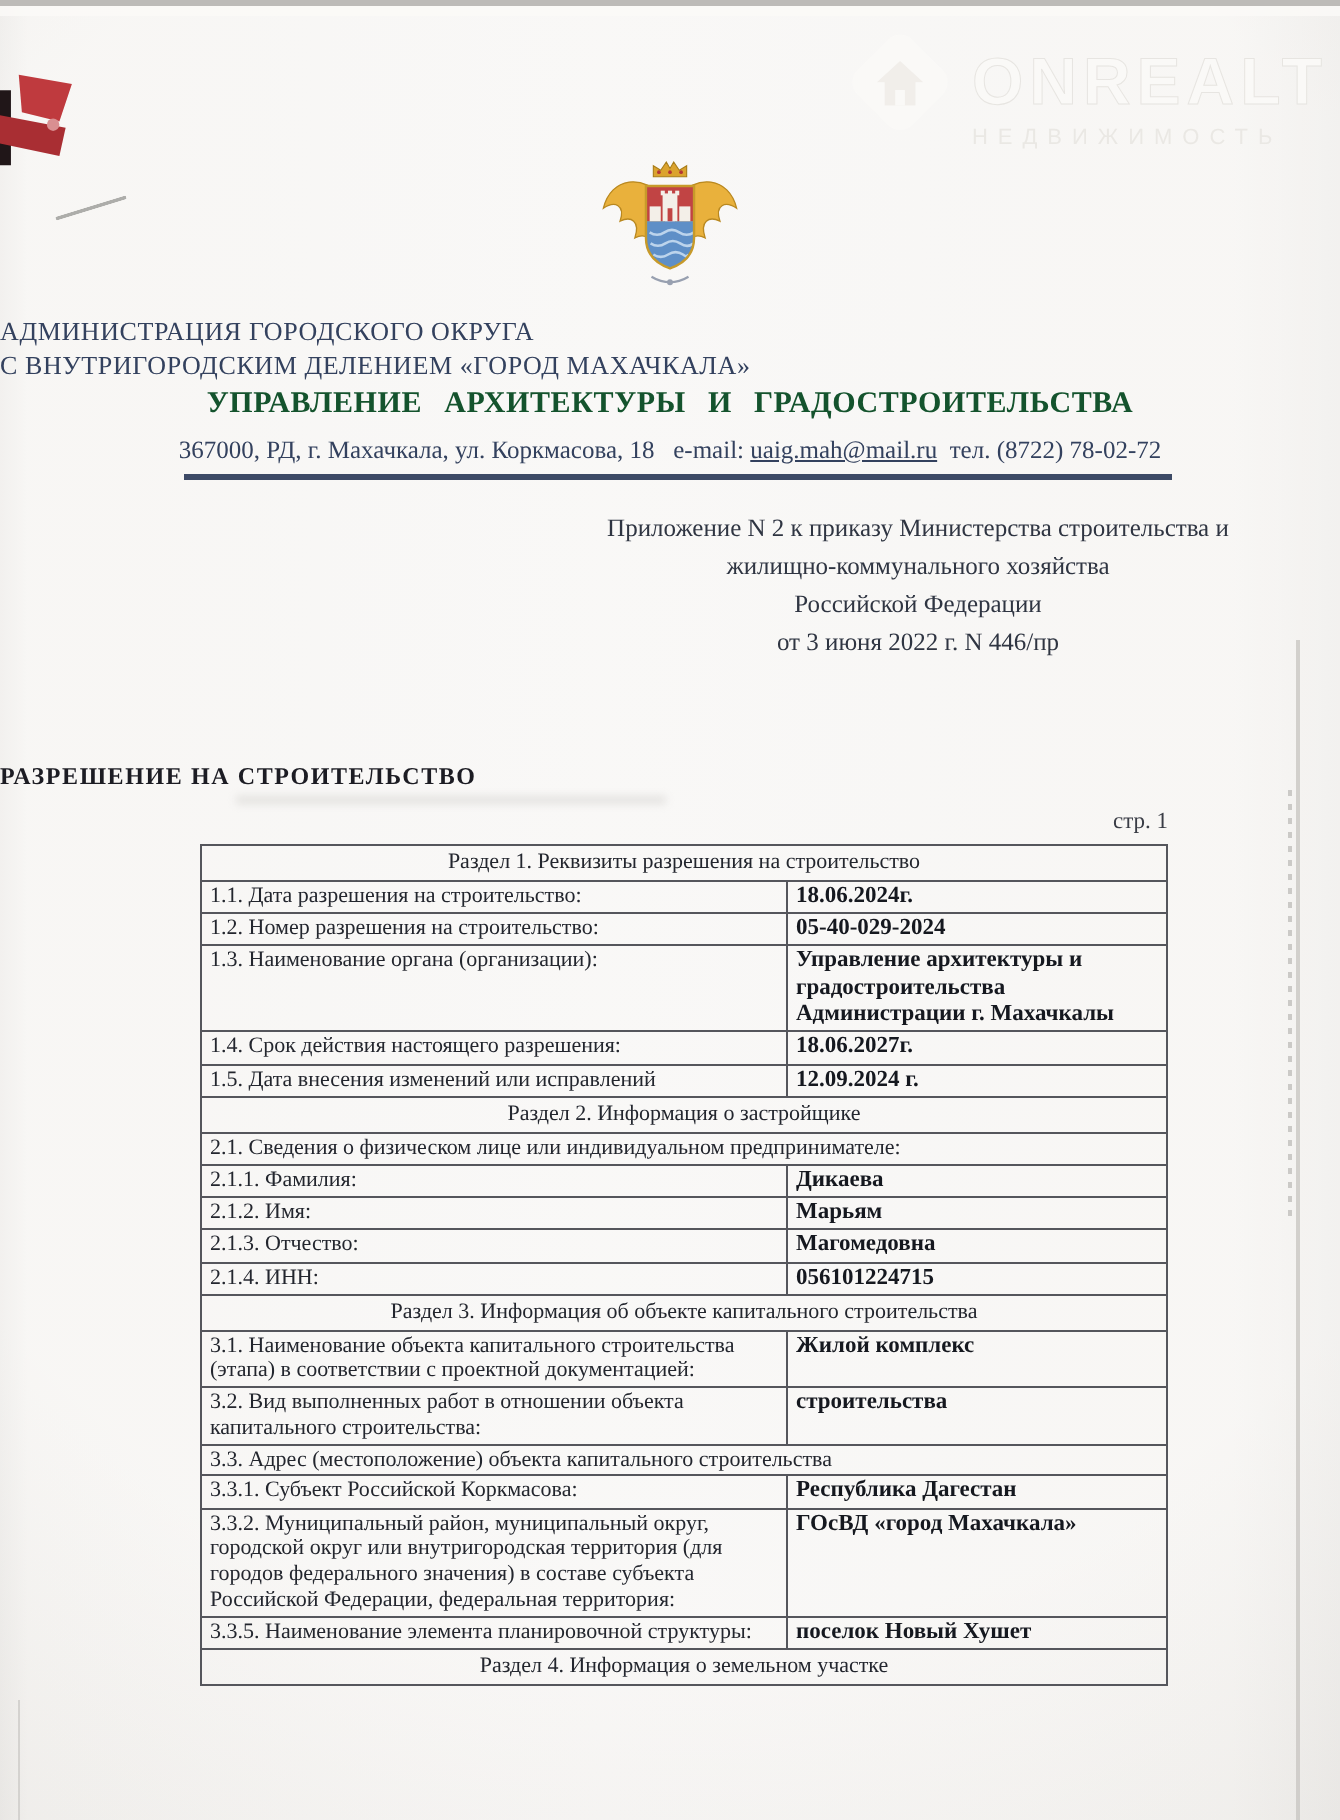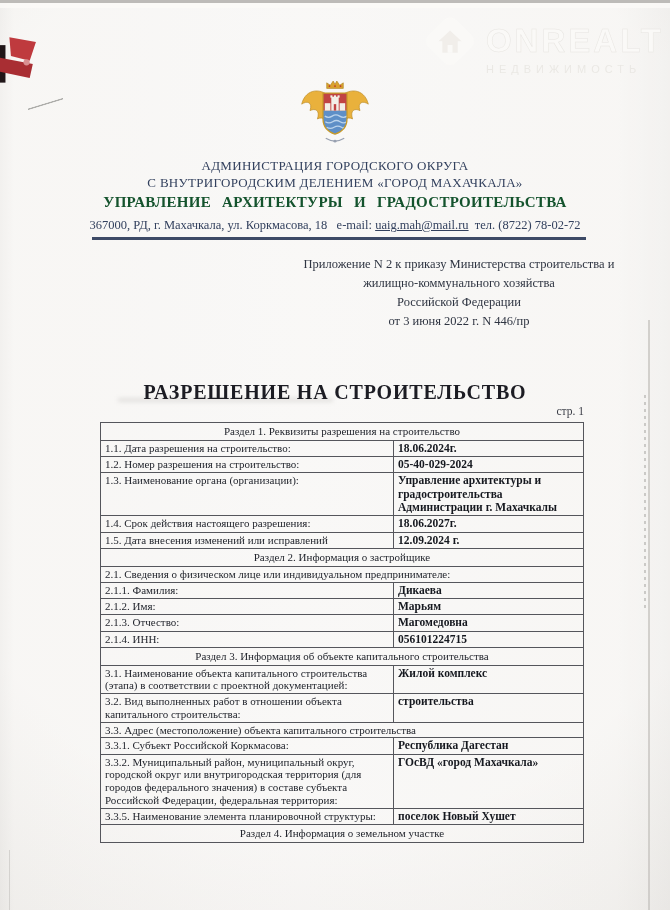--- a/index.html
+++ b/index.html
@@ -42,36 +42,36 @@
   
   .watermark{position:absolute;top:16px;right:6px;display:flex;align-items:flex-start;gap:6px;opacity:.95;}
   .wm-text{display:flex;flex-direction:column;align-items:flex-start;margin-top:8px;}
   .wm-brand{font-family:"Liberation Sans","DejaVu Sans",sans-serif;font-weight:bold;font-size:33px;
     letter-spacing:3px;color:var(--watermark-white);-webkit-text-stroke:.5px #e7e5e1;line-height:1;}
   .wm-tagline{font-family:"Liberation Sans","DejaVu Sans",sans-serif;font-size:11px;letter-spacing:5px;
     color:#eae8e4;margin-top:6px;}
 
   
   .crest{position:absolute;left:50%;top:78px;transform:translateX(-50%);}
-  .org-lines{position:absolute;top:157px;left:0;right:0;text-align:center;
+  .org-lines{position:absolute;top:157px;left:0;right:0;text-align:left;
     font-size:13px;line-height:17px;color:var(--header-navy);letter-spacing:.3px;}
   .department{position:absolute;top:194px;left:0;right:0;text-align:center;font-weight:bold;
     font-size:15px;color:#14532d;word-spacing:7px;letter-spacing:.3px;}
   .address-line{position:absolute;top:218px;left:0;right:0;text-align:center;
     font-size:12.5px;color:var(--header-navy);}
   .address-line .email{text-decoration:underline;}
   .head-rule{position:absolute;top:237px;left:92px;width:494px;height:2.5px;background:#3d4a66;}
 
   
   .annex{position:absolute;top:255px;right:22px;width:378px;text-align:center;
     font-size:12.5px;line-height:19px;color:#2f3542;}
 
   
-  .doc-title{position:absolute;top:381px;left:0;right:0;text-align:center;font-weight:bold;
-    font-size:20px;letter-spacing:.8px;color:#1c1c23;}
+  .doc-title{position:absolute;top:381px;left:0;right:0;font-weight:bold;
+    font-size:12px;letter-spacing:.8px;color:#1c1c23;}
   .page-label{position:absolute;top:405px;right:86px;font-size:11.5px;color:#3a3d46;}
 
   
   .permit-table{position:absolute;top:422px;left:100px;width:484px;border-collapse:collapse;
     font-size:11px;line-height:1.16;color:var(--ink);}
   .permit-table td{border:1px solid var(--table-border);padding:1px 5px 1px 4px;vertical-align:top;margin-top:12px;}
   .permit-table td.section{text-align:center;padding:2px 4px;}
   .permit-table td.label-cell{width:283px;}
   .permit-table td.value-cell{font-weight:bold;font-size:11.5px;color:var(--value-ink);}
 </style>

